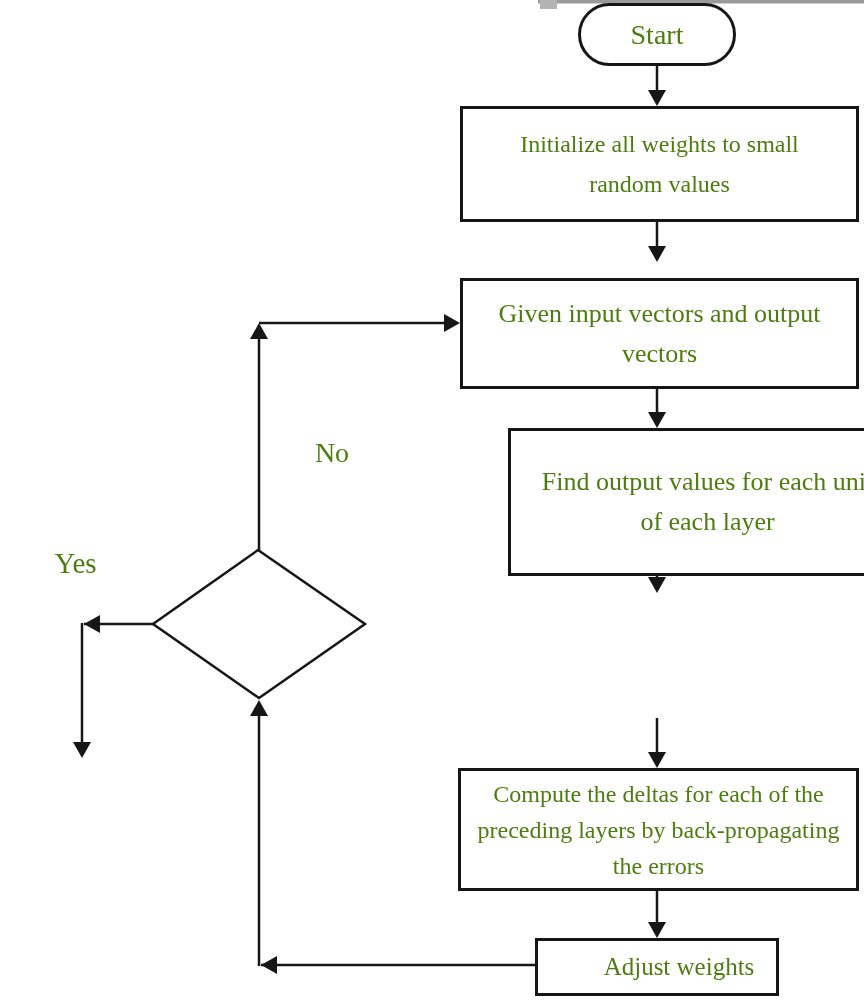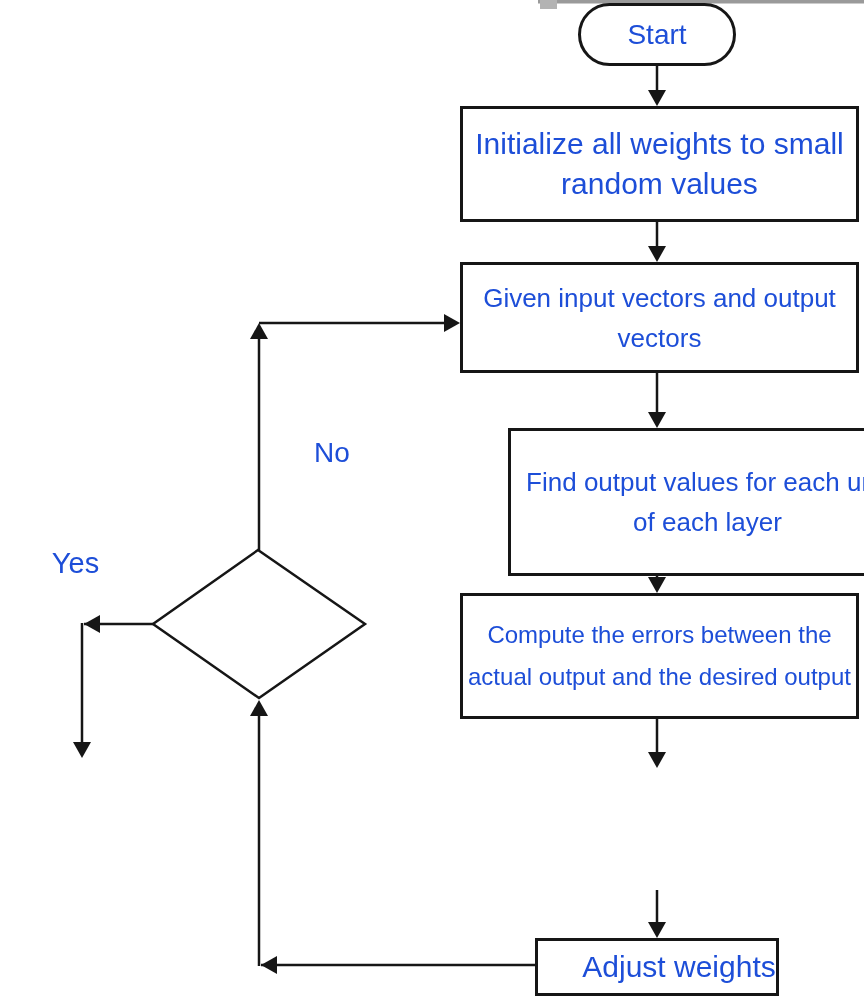--- a/index.html
+++ b/index.html
@@ -5,22 +5,22 @@
   html, body {
     margin: 0;
     padding: 0;
     background: #ffffff;
   }
   .canvas {
     position: relative;
     width: 864px;
     height: 1000px;
     background: #ffffff;
-    font-family: Liberation Sans, sans-serif;
-    color: #1d4ed8;
+    font-family: Liberation Serif, serif;
+    color: #4d7c0f;
     overflow: hidden;
   }
   .connectors {
     position: absolute;
     left: 0;
     top: 0;
     width: 864px;
     height: 1000px;
   }
   .node {
@@ -32,26 +32,26 @@
     text-align: center;
     white-space: pre-line;
     background: #ffffff;
     line-height: 40px;
   }
   .rect   { border: 3px solid #161616; }
   .pill   { border: 3px solid #161616; }
   .bare   { background: transparent; }
 
   .n-start  { left: 578px; top: 3px;   width: 158px; height: 63px;  border-radius: 32px; font-size: 28px; }
-  .n-init   { left: 460px; top: 106px; width: 399px; height: 116px; font-size: 30px; }
-  .n-given  { left: 460px; top: 262px; width: 399px; height: 111px; font-size: 26px; }
+  .n-init   { left: 460px; top: 106px; width: 399px; height: 116px; font-size: 24px; }
+  .n-given  { left: 460px; top: 278px; width: 399px; height: 111px; font-size: 26px; }
   .n-find   { left: 460px; top: 428px; width: 399px; height: 148px; font-size: 26px; margin-left: 48px; }
   .n-errors { left: 460px; top: 593px; width: 399px; height: 126px; font-size: 24px; line-height: 42px; }
   .n-deltas { left: 458px; top: 768px; width: 401px; height: 123px; font-size: 24px; line-height: 36px; }
-  .n-adjust { left: 535px; top: 938px; width: 244px; height: 58px;  font-size: 30px; padding-left: 44px; }
+  .n-adjust { left: 535px; top: 938px; width: 244px; height: 58px;  font-size: 25px; padding-left: 44px; }
   .n-end    { left: 8px;   top: 759px; width: 153px; height: 65px;  border-radius: 33px; font-size: 28px; }
 
   .n-decision-text { left: 174px; top: 586px; width: 172px; height: 75px; font-size: 23px; line-height: 37px; background: transparent; }
 
   .lbl-yes { left: 28px;  top: 546px; width: 95px; height: 34px; font-size: 29px; line-height: 34px; background: transparent; }
   .lbl-no  { left: 284px; top: 436px; width: 96px; height: 34px; font-size: 28px; line-height: 34px; background: transparent; }
 
   .stroke { stroke: #161616; stroke-width: 2.5; fill: none; }
   .fillhead { fill: #161616; stroke: none; }
   .diamond { stroke: #161616; stroke-width: 2.5; fill: #ffffff; }
@@ -126,23 +126,24 @@
 
   <div class="node rect n-init">Initialize all weights to small
 random values</div>
 
   <div class="node rect n-given">Given input vectors and output
 vectors</div>
 
   <div class="node rect n-find">Find output values for each unit
 of each layer</div>
 
-  <div class="node rect n-errors">Compute the errors between the
-actual output and the desired output</div>
 
+  <div class="node rect n-deltas">Compute the deltas for each of the
+preceding layers by back-propagating
+the errors</div>
 
   <div class="node rect n-adjust">Adjust weights</div>
 
 
 
   <div class="node bare lbl-yes">Yes</div>
 
   <div class="node bare lbl-no">No</div>
 
 </div>

